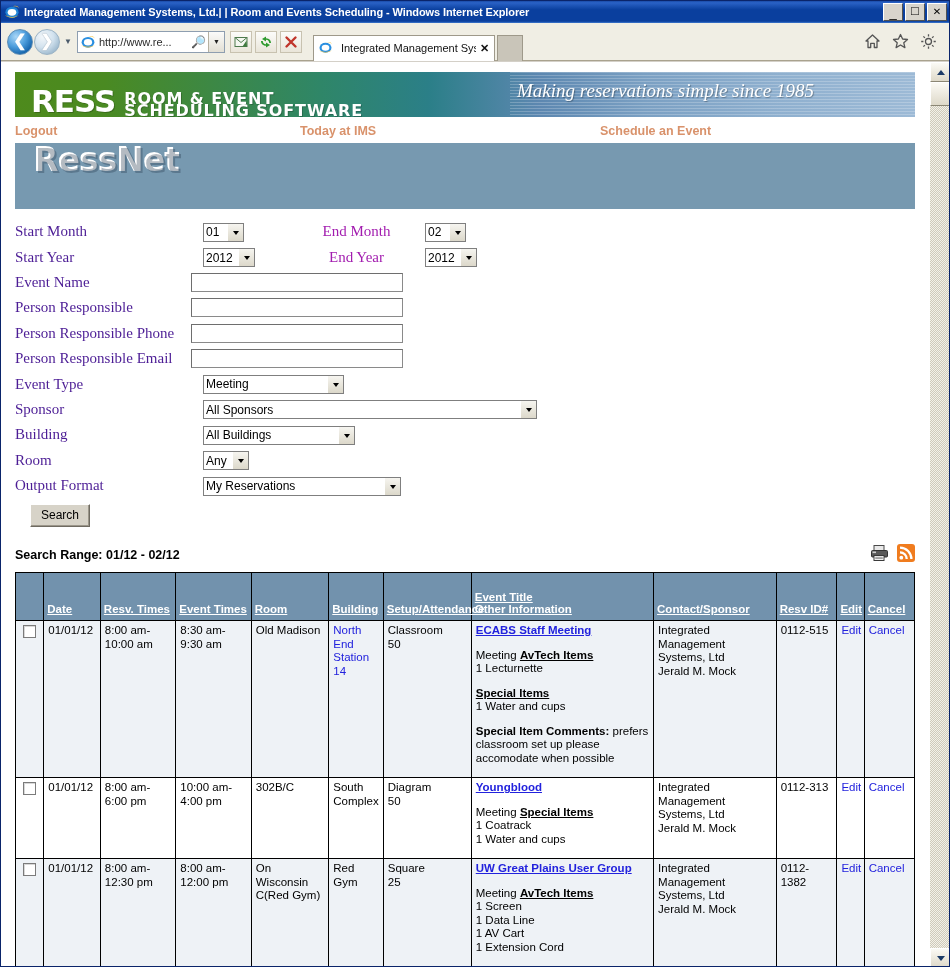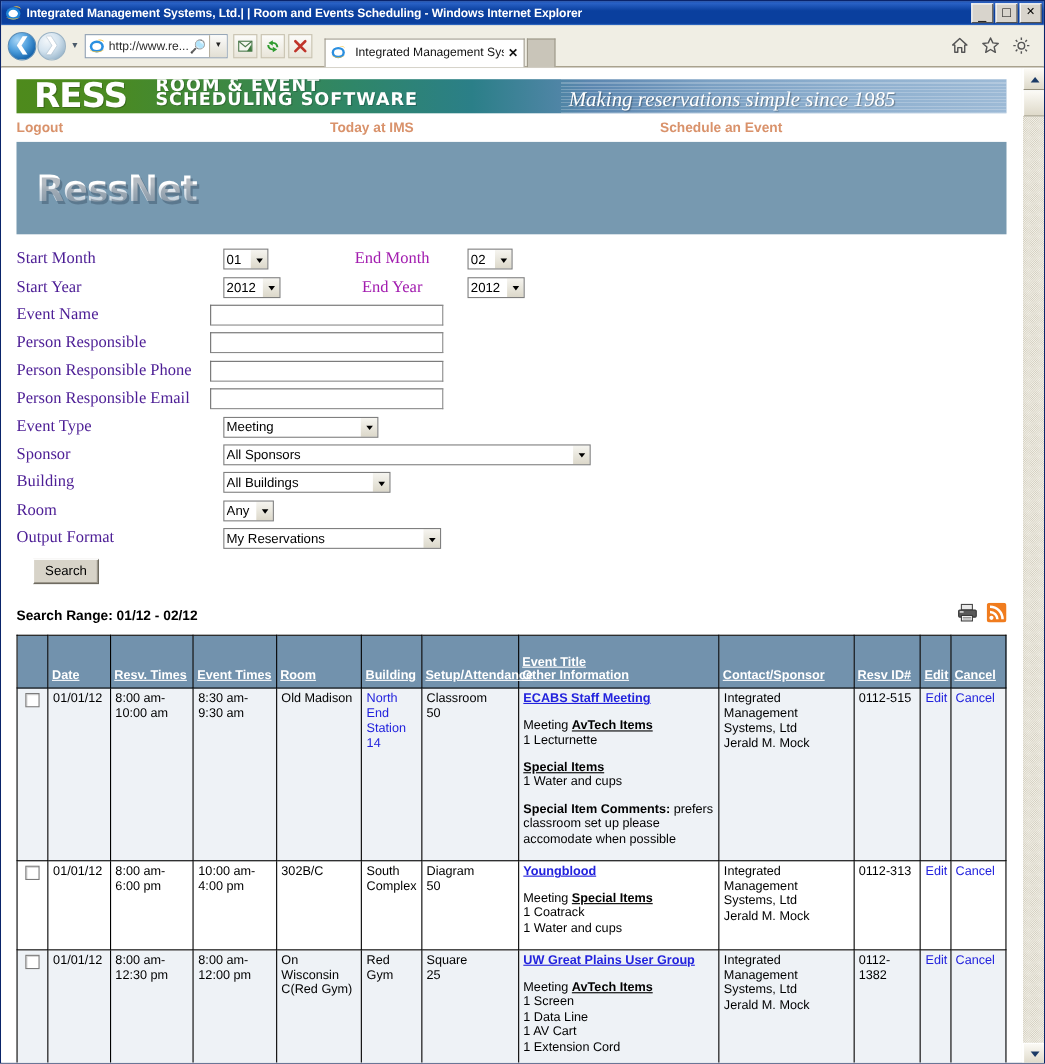--- a/index.html
+++ b/index.html
@@ -79,21 +79,21 @@
     background: radial-gradient(circle at 33% 28%, #f3f7fa 0%, #d2e2ee 45%, #9cb8cd 80%, #8aa7bd 100%);
     border: 1px solid #9bb3c5;
   }
   .nav-arrow { font-size: 16px; font-weight: bold; line-height: 1; margin-top: -1px; }
   .nav-back .nav-arrow { color: #ffffff; }
   .nav-fwd .nav-arrow { color: #ffffff; text-shadow: 0 0 1px #6a8499; }
   .hist-caret {
     margin: 0 5px 0 4px; font-size: 8px; color: #4a5a6a;
   }
   #addressbar {
-    width: 130px; height: 22px;
+    width: 148px; height: 22px;
     background: #fff;
     border: 1px solid #8e9eb0;
     display: flex; align-items: center;
     padding: 0 0 0 2px;
     flex: 0 0 auto;
   }
   .ie-glyph {
     width: 16px; height: 16px; flex: 0 0 16px;
     position: relative; margin-right: 3px;
   }
@@ -191,29 +191,28 @@
     border: 1px solid #fff;
     border-right-color: #8b8674; border-bottom-color: #8b8674;
   }
   .sb-tri { width: 0; height: 0; border-left: 4px solid transparent; border-right: 4px solid transparent; }
   .sb-tri.up { border-bottom: 5px solid #1b3a66; }
   .sb-tri.down { border-top: 5px solid #1b3a66; }
 
   
   #ress-outer { padding: 10px 14px 0 14px; }
   #ress-banner {
-    height: 31px;
+    height: 45px;
     background: linear-gradient(to right,
       #4e8a1c 0%, #4a8a22 10%, #2f8668 34%, #2b7f88 46%,
       #5c87b0 58%, #7ba0c3 70%, #8fb0cf 85%, #9dbad6 100%);
-    display: flex; align-items: flex-start;
+    display: flex; align-items: flex-end;
     position: relative;
     padding: 0 0 0 16px;
     overflow: hidden;
-    gap: 17px;
   }
   #ress-banner::after {
     content: ""; position: absolute; left: 55%; right: 0; top: 0; bottom: 0;
     background: repeating-linear-gradient(to bottom,
       rgba(255,255,255,0.22) 0px, rgba(255,255,255,0.22) 1px,
       rgba(255,255,255,0) 1px, rgba(255,255,255,0) 3px);
     pointer-events: none;
   }
   .ress-word {
     font-family: "DejaVu Sans", sans-serif;
@@ -250,23 +249,23 @@
     font-family: "Liberation Sans", sans-serif;
   }
   #navbar .nv { text-align: left; }
   #navbar .nv1 { width: 285px; }
   #navbar .nv2 { width: 300px; }
   #navbar .nv3 { width: 285px; }
 
   
   #ressnet {
     margin: 0 14px;
-    height: 84px;
+    height: 66px;
     background: #7799b0;
-    display: flex; align-items: center;
+    display: flex; 
     padding-left: 18px;
   }
   .ressnet-logo {
     font-family: "DejaVu Sans", sans-serif;
     font-size: 33px; font-weight: bold;
     letter-spacing: -1px;
     background: linear-gradient(to bottom, #ffffff 0%, #ffffff 38%, #dfe6ec 55%, #b5c5d2 100%);
     -webkit-background-clip: text; background-clip: text;
     color: transparent;
     -webkit-text-fill-color: transparent;

